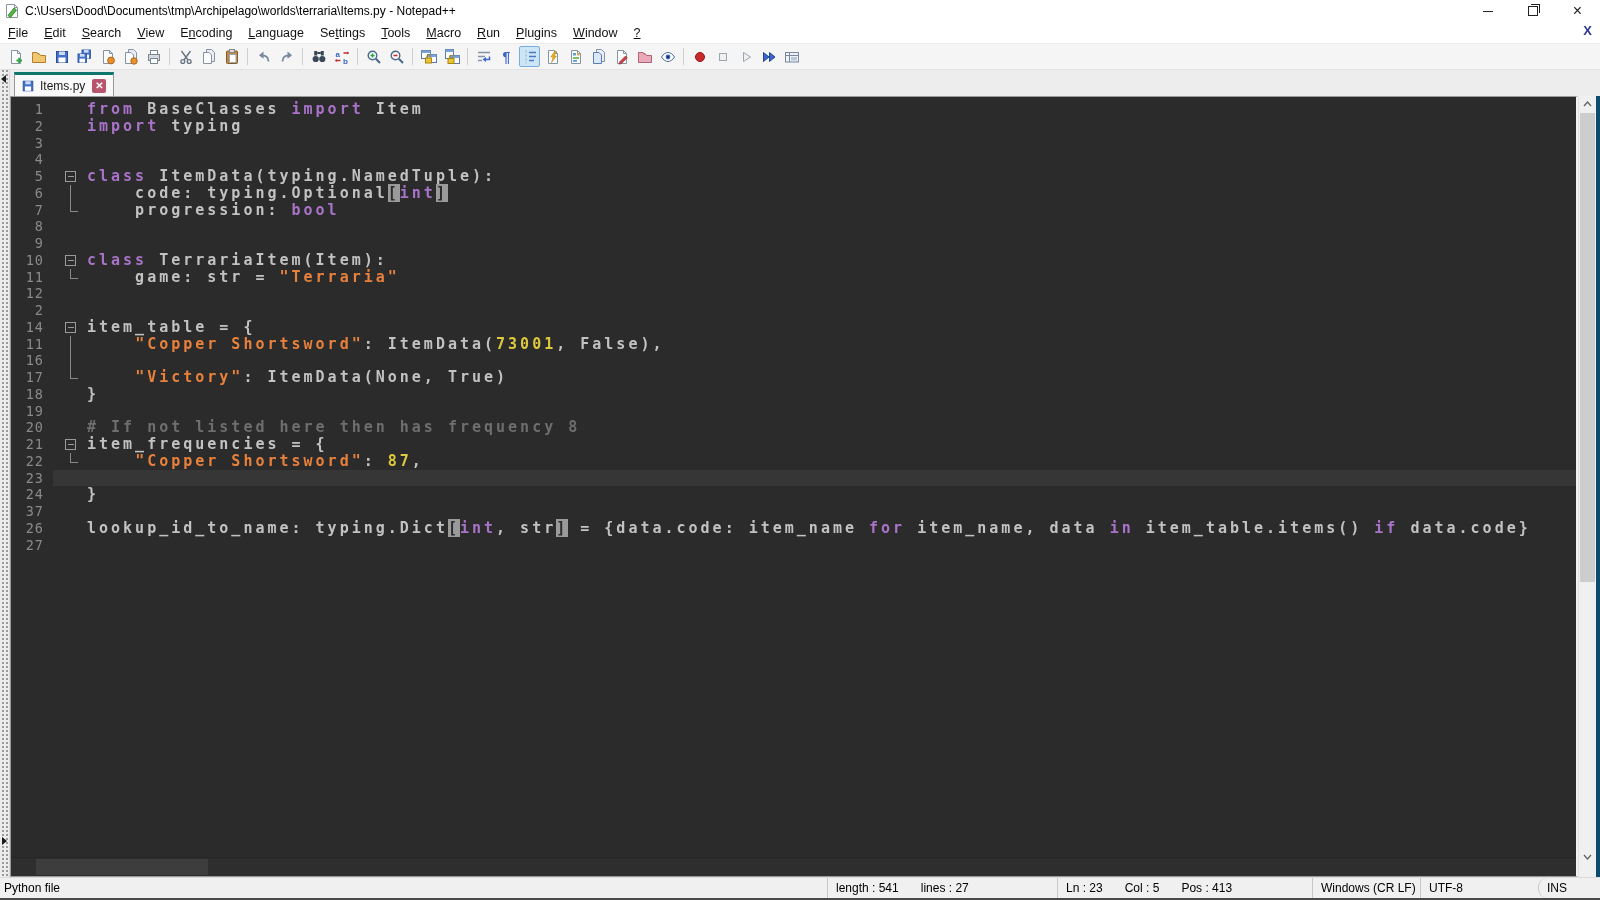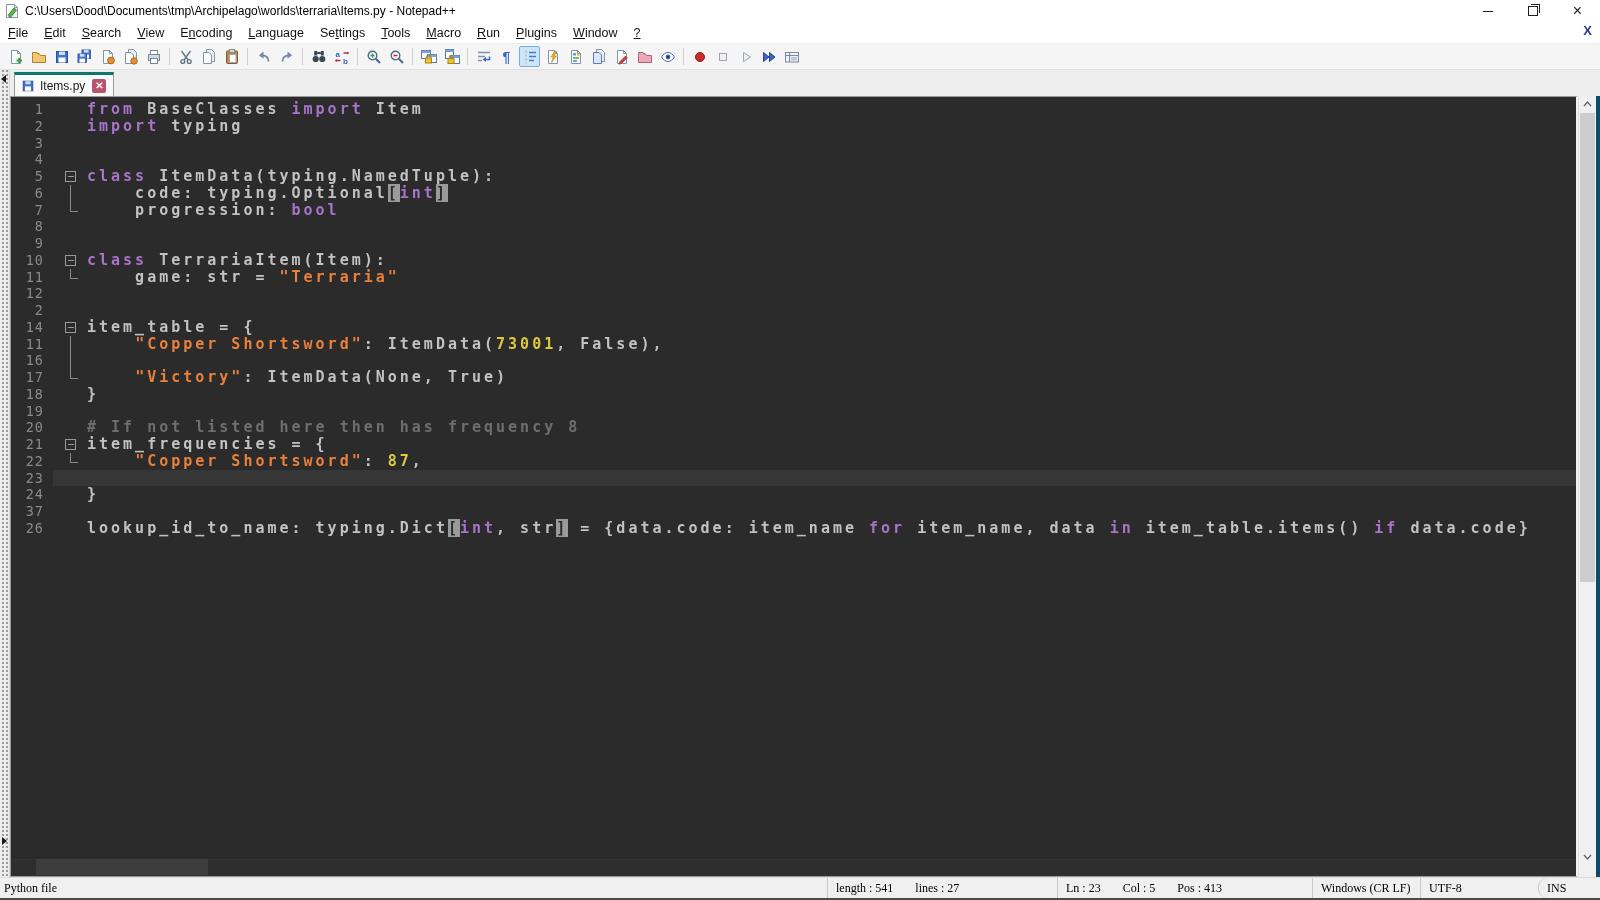--- a/index.html
+++ b/index.html
@@ -67,21 +67,21 @@
   
   .vscroll{width:17px;flex:none;background:#f0f0f0;position:relative;margin-right:4px;border-left:1px solid #e0e0e0;}
   .vs-btn{position:absolute;left:0;width:17px;height:16px;display:flex;align-items:center;justify-content:center;}
   .vs-up{top:0;} .vs-down{bottom:12px;}
   .vs-thumb{position:absolute;left:1px;top:17px;width:15px;height:60%;background:#cdcdcd;}
   .hscroll{height:18px;flex:none;background:#2e2e2e;position:relative;border-top:1px solid #262626;}
   .hs-thumb{position:absolute;left:25px;top:1px;height:16px;width:172px;background:#3d3d3d;}
 
   
   .statusbar{height:20px;background:#f0f0f0;display:flex;align-items:center;font-size:12px;color:#000;flex:none;border-top:1px solid #dcdcdc;}
-  .sb-sec{height:100%;display:flex;align-items:center;box-sizing:border-box;border-left:1px solid #c8c8c8;padding:6px 8px;white-space:nowrap;font-family:Liberation Serif, serif;}
+  .sb-sec{height:100%;display:flex;align-items:center;box-sizing:border-box;border-left:1px solid #c8c8c8;padding:6px 8px;white-space:nowrap;}
   .sb-doc{flex:1;border-left:none;padding-left:4px;}
   .sb-gap{display:inline-block;width:22px;}
 </style>
 </head>
 <body>
 
 <div class="window">
 
   <div class="titlebar">
     <span class="title-icon">
@@ -462,20 +462,21 @@
               <div class="code-line"><span class="ln">17</span><span class="fold fold-corner"></span><span class="ctext"><span class="d">    </span><span class="s">"Victory"</span><span class="d">: ItemData(None, True)</span></span></div>
               <div class="code-line"><span class="ln">18</span><span class="fold"></span><span class="ctext"><span class="d">}</span></span></div>
               <div class="code-line"><span class="ln">19</span><span class="fold"></span><span class="ctext"></span></div>
               <div class="code-line"><span class="ln">20</span><span class="fold"></span><span class="ctext"><span class="c"># If not listed here then has frequency 8</span></span></div>
               <div class="code-line"><span class="ln">21</span><span class="fold fold-box"></span><span class="ctext"><span class="d">item_frequencies = {</span></span></div>
               <div class="code-line"><span class="ln">22</span><span class="fold fold-corner"></span><span class="ctext"><span class="d">    </span><span class="s">"Copper Shortsword"</span><span class="d">: </span><span class="n">87</span><span class="d">,</span></span></div>
               <div class="code-line caret"><span class="ln">23</span><span class="fold"></span><span class="ctext"></span></div>
               <div class="code-line"><span class="ln">24</span><span class="fold"></span><span class="ctext"><span class="d">}</span></span></div>
               <div class="code-line"><span class="ln">37</span><span class="fold"></span><span class="ctext"></span></div>
               <div class="code-line"><span class="ln">26</span><span class="fold"></span><span class="ctext"><span class="d">lookup_id_to_name: typing.Dict</span><span class="b">[</span><span class="k">int</span><span class="d">, str</span><span class="b">]</span><span class="d"> = {data.code: item_name </span><span class="k">for</span><span class="d"> item_name, data </span><span class="k">in</span><span class="d"> item_table.items() </span><span class="k">if</span><span class="d"> data.code}</span></span></div>
+              <div class="code-line"><span class="ln">27</span><span class="fold"></span><span class="ctext"></span></div>
             </div>
           <div class="hscroll">
             <div class="hs-thumb"></div>
           </div>
         </div>
         <div class="vscroll">
           <div class="vs-btn vs-up">
             <svg width="9" height="6" viewBox="0 0 9 6">
                 <path d="M1 5l3.5-4L8 5" fill="none" stroke="#636363" stroke-width="1.3"></path>
               </svg>

